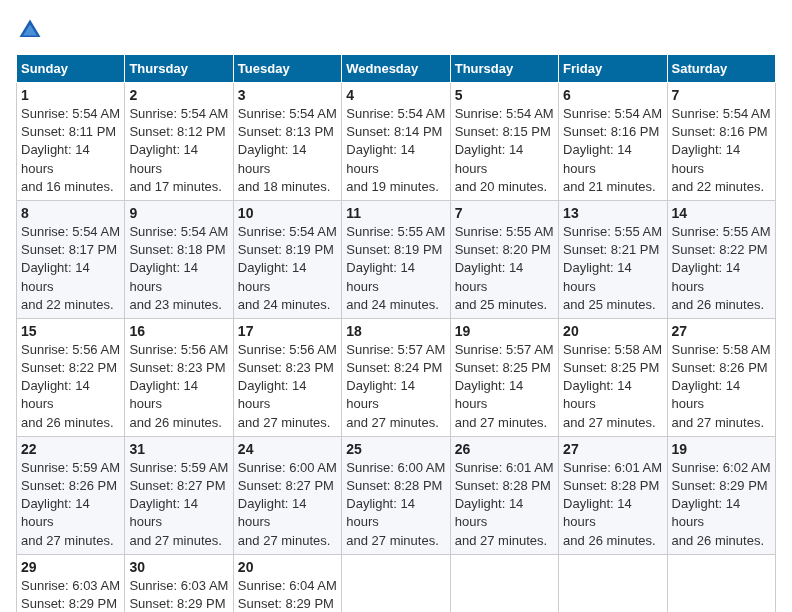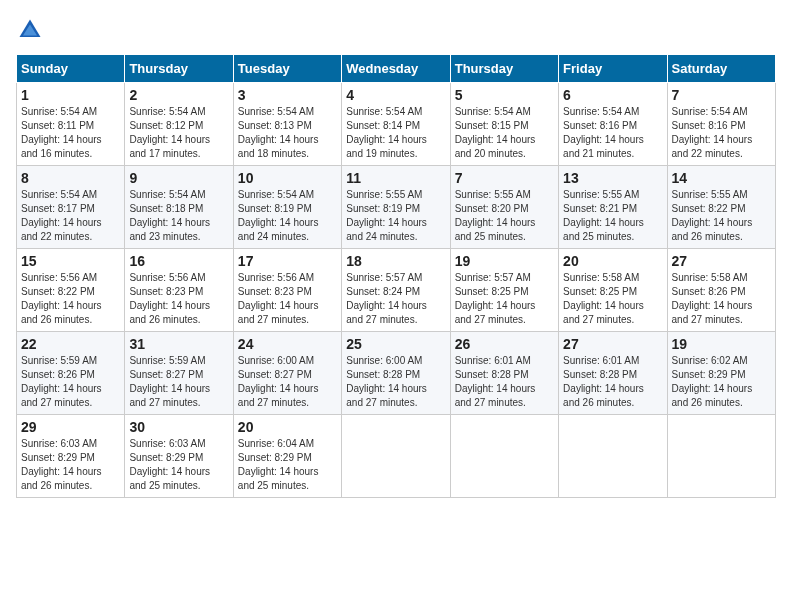--- a/index.html
+++ b/index.html
@@ -71,21 +71,21 @@
       background-color: #f5f7fa;
     }
     .day-number {
       font-size: 14px;
       font-weight: bold;
       color: #222;
       display: block;
       margin-bottom: 2px;
     }
     .day-info {
-      font-size: 10px;
+      font-size: 13px;
       color: #333;
       line-height: 1.4;
     }
     .empty-cell {
       background: #fff !important;
     }
   </style>
 </head>
 <body>
 

